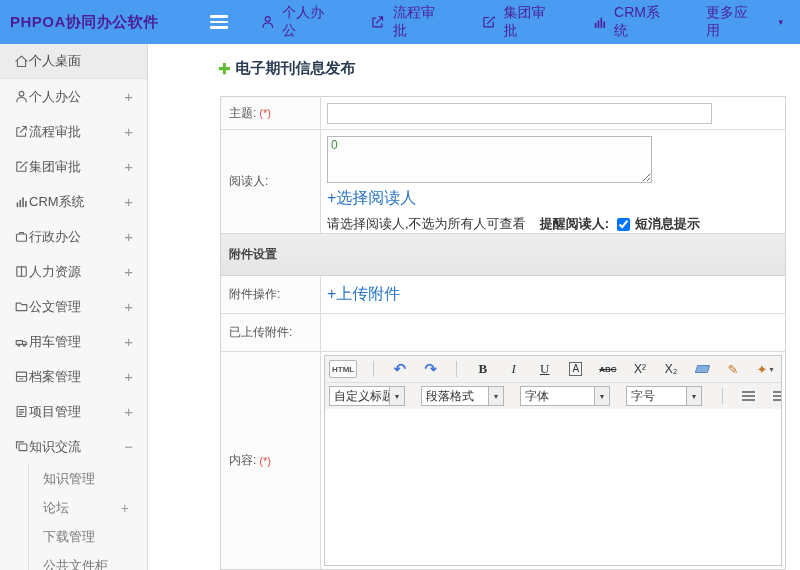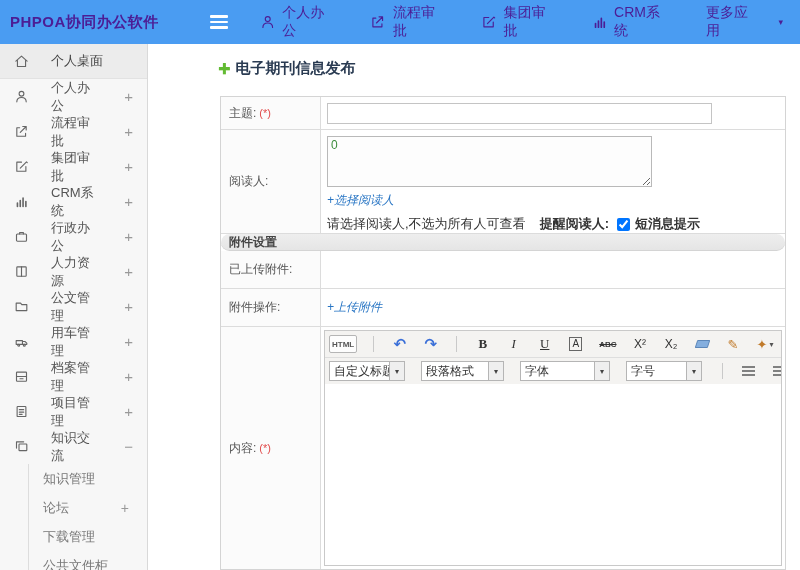--- a/index.html
+++ b/index.html
@@ -12,21 +12,21 @@
   .burger { width:48px; display:flex; flex-direction:column; gap:3px; align-items:center; cursor:pointer; }
   .burger i { display:block; width:18px; height:2.5px; background:#fff; border-radius:1px; }
   .hnav { display:flex; align-items:center; }
   .hnav-item { display:flex; align-items:center; gap:7px; padding:0 17px; font-size:14px; cursor:pointer; height:44px; }
   .hnav-item .caret { font-size:9px; margin-left:12px; }
   .ico { width:16px; height:16px; fill:none; stroke:currentColor; stroke-width:1.8; stroke-linecap:round; stroke-linejoin:round; }
 
   
   .sidebar { position:absolute; left:0; top:44px; width:148px; height:526px;
     background:#f7f7f7; border-right:1px solid #d9d9d9; overflow:hidden; }
-  .snav-item { height:35px; display:flex; align-items:center; gap:22px;
+  .snav-item { height:35px; display:flex; align-items:center; gap:0;
     padding:0 14px; color:#555; font-size:13px; cursor:pointer; }
   .snav-item .ico { width:15px; height:15px; color:#666; flex:none; }
   .snav-item .exp { margin-left:auto; color:#999; font-size:15px; font-weight:300; }
   .snav-item.active { background:#ececec; color:#444; border-bottom:1px solid #e2e2e2; }
   .sub { margin-left:28px; border-left:1px solid #ddd; }
   .sub-item { height:29px; display:flex; align-items:center; padding:0 18px 0 14px;
     color:#777; font-size:13px; cursor:pointer; }
   .sub-item .exp { margin-left:auto; color:#999; font-size:14px; }
 
   
@@ -43,29 +43,29 @@
   .req { color:#e14b4b; font-size:11px; }
   .val { flex:1; display:flex; align-items:center; padding-left:6px; overflow:hidden; }
 
   .row-subject { height:33px; }
   .subject-input { width:385px; height:21px; border:1px solid #c4c4c4; font-size:12px; padding:0 3px; }
 
   .row-readers { height:104px; }
   .row-readers .val { flex-direction:column; align-items:flex-start; justify-content:flex-start; padding-top:6px; }
   .readers-area { width:325px; height:53px; border:1px solid #b9b9b9; background:#fdfdfd;
     color:#3c8c3c; font-size:12px; padding:1px 3px; resize:both; font-family:inherit; }
-  .link { color:#2875c4; font-size:12px; text-decoration:none; cursor:pointer;font-style:italic; }
+  .link { color:#2875c4; font-size:16px; text-decoration:none; cursor:pointer; }
   .choose-link { margin-top:5px; }
   .hint-line { margin-top:6px; display:flex; align-items:center; gap:4px; font-size:13px; color:#333; }
   .hint-line .strong { font-weight:bold; margin-left:10px; }
   .hint-line input { margin:0 1px 0 4px; }
 
-  .section-bar { height:17px; background:linear-gradient(#eee,#e5e5e5); display:flex;
+  .section-bar { height:42px; background:linear-gradient(#eee,#e5e5e5); display:flex;
     align-items:center; padding-left:8px; font-size:12px; font-weight:bold; color:#444;
-    border-bottom:1px solid #d4d4d4;border-radius:11px; }
+    border-bottom:1px solid #d4d4d4; }
 
   .row-uploaded, .row-attach { height:38px; }
 
   .row-content { flex:1; box-shadow:inset 1px 0 0 #a8c4dc; }
   .row-content .val { padding:3px; align-items:stretch; }
 
   
   .editor { flex:1; border:1px solid #c9c9c9; display:flex; flex-direction:column; overflow:hidden; }
   .tb-row { display:flex; align-items:center; gap:12px; padding:3px 4px; background:#f4f3f1;
     white-space:nowrap; overflow:hidden; flex:none; }
@@ -322,34 +322,34 @@
           <input type="checkbox" checked="" style="">
           <span class="strong" style="margin-left:0">短消息提示</span>
         </div>
       </div>
     </div>
 
     <div class="section-bar">
       <span>附件设置</span>
     </div>
 
+    <div class="row row-attach">
+      <div class="lbl">
+        <span>附件操作:</span>
+      </div>
+      <div class="val">
+        <a class="link">+上传附件</a>
+      </div>
+    </div>
+
     <div class="row row-uploaded">
       <div class="lbl">
         <span>已上传附件:</span>
       </div>
       <div class="val"></div>
-    </div>
-
-    <div class="row row-attach">
-      <div class="lbl">
-        <span>附件操作:</span>
-      </div>
-      <div class="val">
-        <a class="link">+上传附件</a>
-      </div>
     </div>
 
     <div class="row row-content" style="border-bottom:none">
       <div class="lbl">
         <span>内容:</span>
         <span class="req">(*)</span>
       </div>
       <div class="val">
         <div class="editor">
           <div class="tb-row" id="tbrow1">

